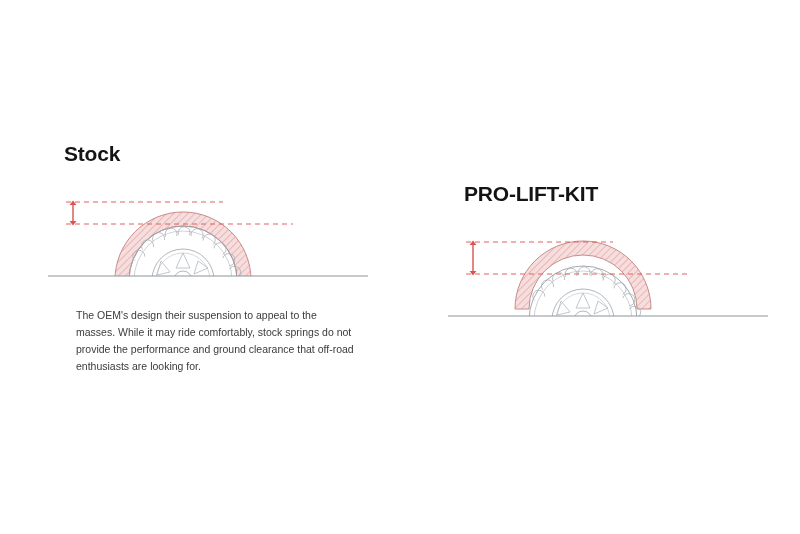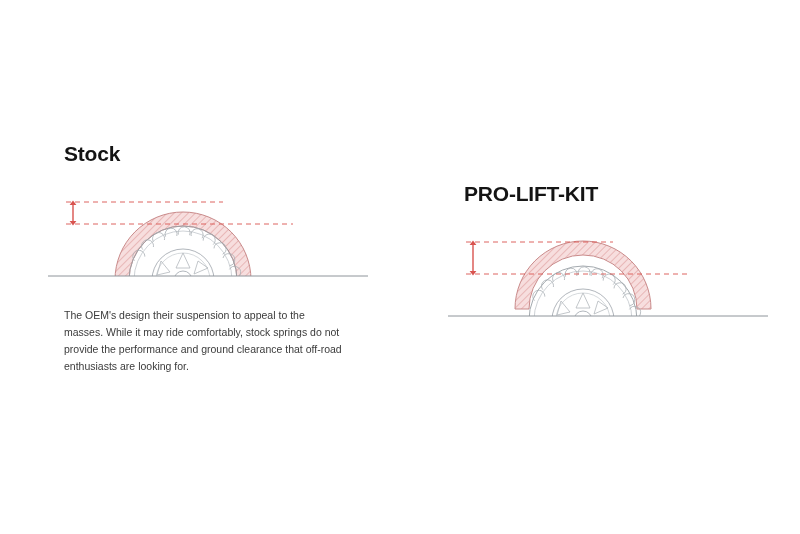--- a/index.html
+++ b/index.html
@@ -45,21 +45,21 @@
     position: absolute;
     top: 190px;
     left: 48px;
     width: 320px;
     height: 110px;
   }
 
   .caption {
     position: absolute;
     top: 307px;
-    left: 64px;
+    left: 76px;
     width: 278px;
     font-size: 10.5px;
     line-height: 1.62;
     color: #3b3b3b;
   }
   .caption p { margin: 0; }
 
   svg { display: block; overflow: visible; }
 </style>
 </head>

